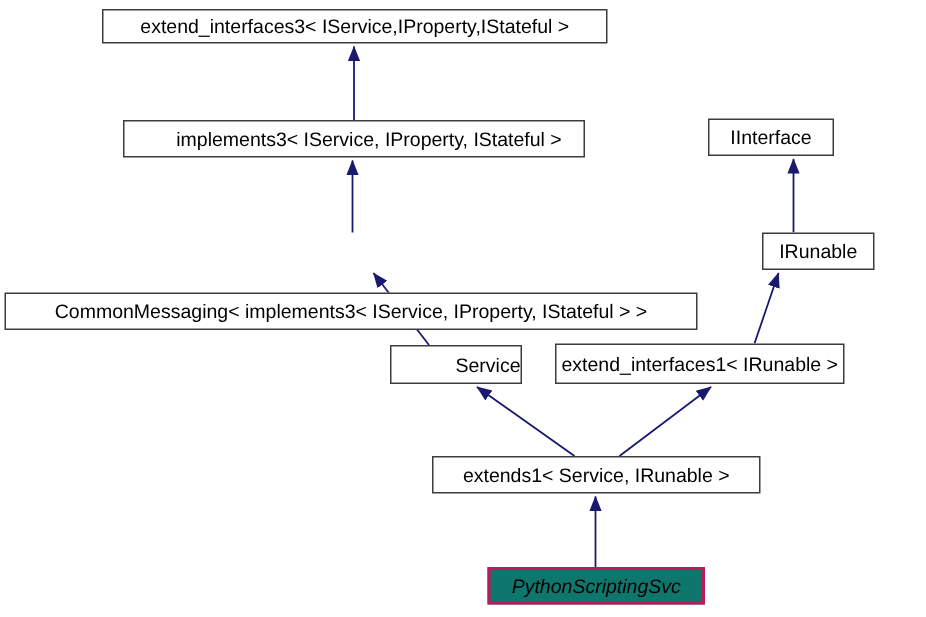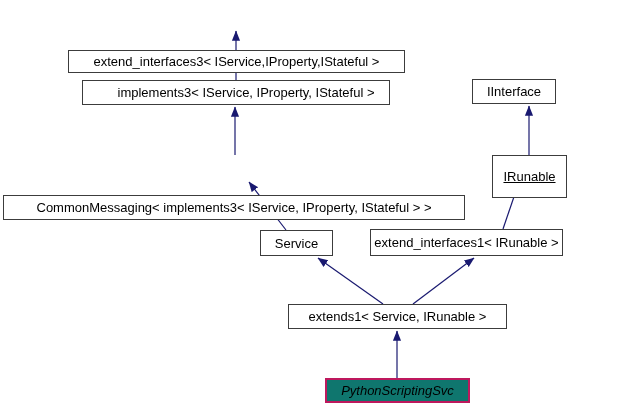--- a/index.html
+++ b/index.html
@@ -58,36 +58,36 @@
         <line x1="235" y1="155" x2="235" y2="107" stroke="#191970" stroke-width="1.2" marker-end="url(#arrowhead)"></line>
         <line x1="529" y1="155" x2="529" y2="106" stroke="#191970" stroke-width="1.2" marker-end="url(#arrowhead)"></line>
         <line x1="286" y1="230" x2="249" y2="182" stroke="#191970" stroke-width="1.2" marker-end="url(#arrowhead)"></line>
         <line x1="503" y1="229" x2="519" y2="182" stroke="#191970" stroke-width="1.2" marker-end="url(#arrowhead)"></line>
         <line x1="383" y1="304" x2="318" y2="258" stroke="#191970" stroke-width="1.2" marker-end="url(#arrowhead)"></line>
         <line x1="413" y1="304" x2="474" y2="258" stroke="#191970" stroke-width="1.2" marker-end="url(#arrowhead)"></line>
         <line x1="397" y1="378" x2="397" y2="331" stroke="#191970" stroke-width="1.2" marker-end="url(#arrowhead)"></line>
       </g>
   </svg>
   <div id="node-group">
-      <div class="node" style="left: 68px; top: 6px; width: 337px; height: 23px; margin-top: 44px;">
+      <div class="node" style="left: 68px; top: 6px; width: 337px; height: 23px;">
         <span>extend_interfaces3&lt; IService,IProperty,IStateful &gt;</span>
       </div>
       <div class="node" style="left: 82px; top: 80px; width: 308px; height: 25px; padding-left: 20px;">
         <span>implements3&lt; IService, IProperty, IStateful &gt;</span>
       </div>
       <div class="node" style="left: 3px; top: 155px; width: 462px; height: 25px; margin-top: 40px;">
         <span>CommonMessaging&lt; implements3&lt; IService, IProperty, IStateful &gt; &gt;</span>
       </div>
       <div class="node" style="left: 472px; top: 79px; width: 84px; height: 25px;">
         <span>IInterface</span>
       </div>
-      <div class="node" style="left: 492px; top: 155px; width: 75px; height: 43px; text-decoration: underline;">
+      <div class="node" style="left: 508px; top: 155px; width: 75px; height: 25px;">
         <span>IRunable</span>
       </div>
-      <div class="node" style="left: 260px; top: 230px; width: 73px; height: 26px;">
+      <div class="node" style="left: 260px; top: 230px; width: 88px; height: 26px; justify-content: flex-end;">
         <span>Service</span>
       </div>
       <div class="node" style="left: 370px; top: 229px; width: 193px; height: 27px;">
         <span>extend_interfaces1&lt; IRunable &gt;</span>
       </div>
       <div class="node" style="left: 288px; top: 304px; width: 219px; height: 25px;">
         <span>extends1&lt; Service, IRunable &gt;</span>
       </div>
       <div class="node current" style="left: 325px; top: 378px; width: 145px; height: 25px;">
         <span>PythonScriptingSvc</span>

